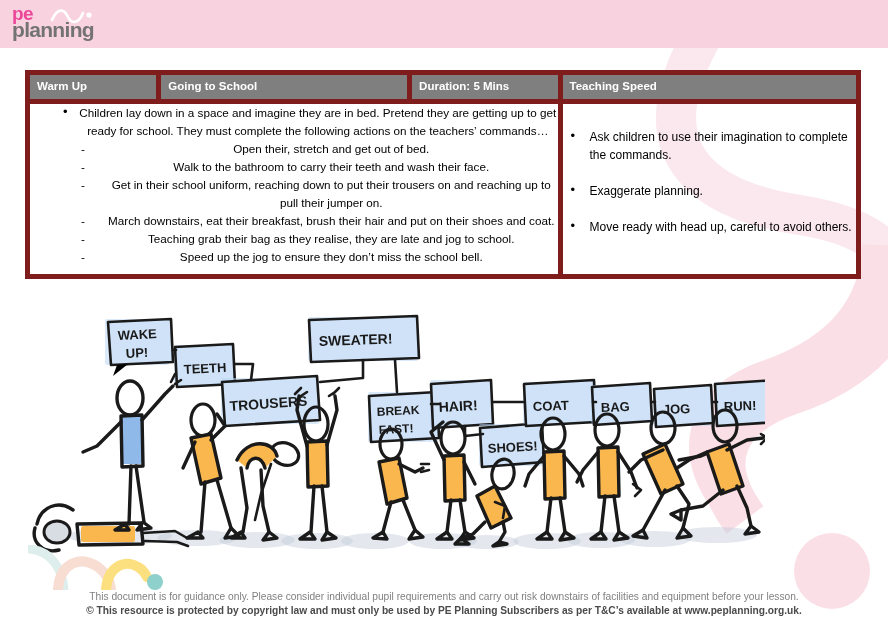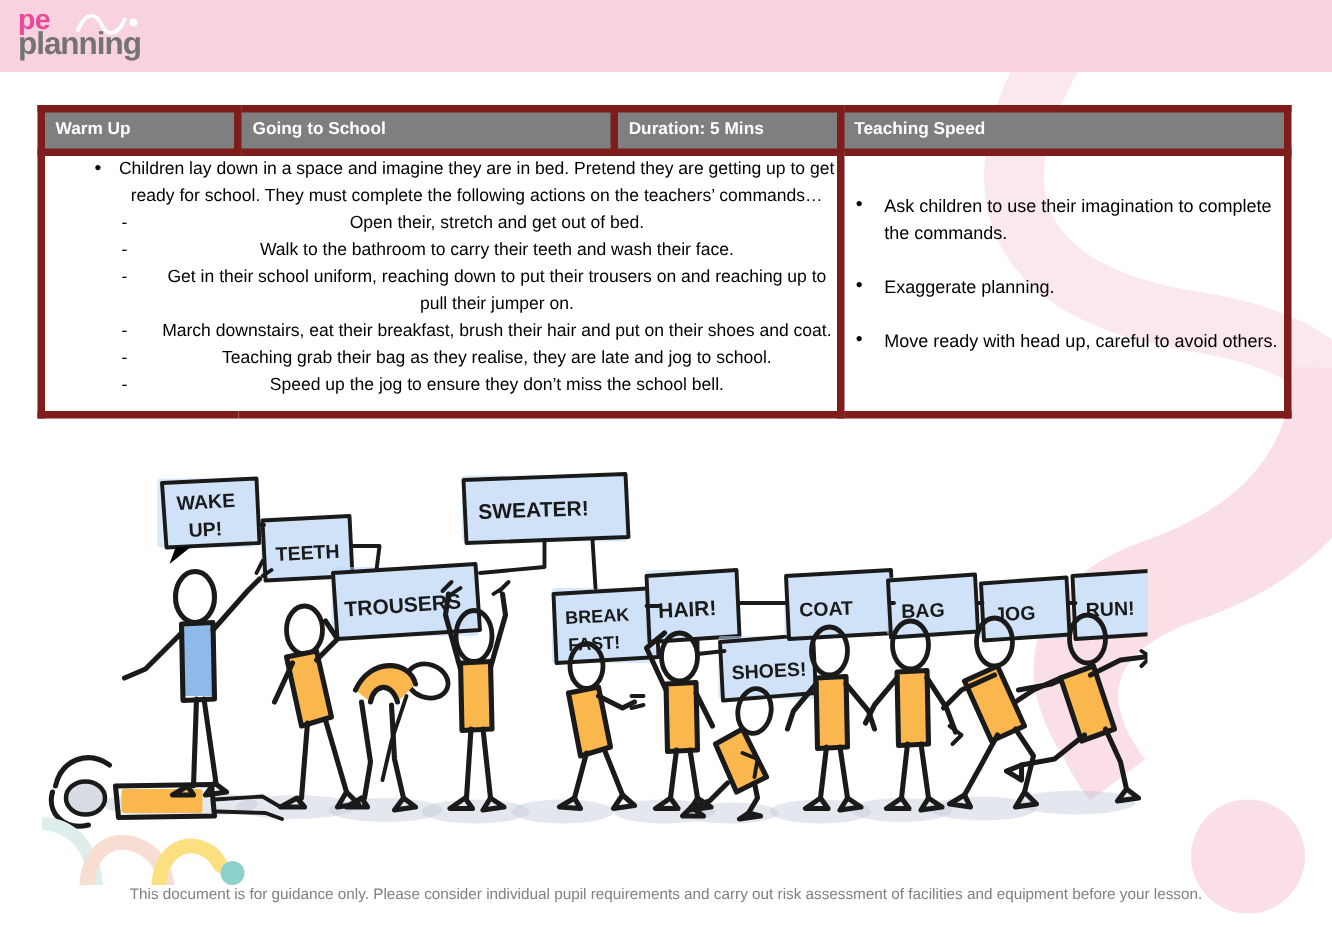--- a/index.html
+++ b/index.html
@@ -442,14 +442,15 @@
 <div class="rainbow">
   <svg width="140" height="45" viewBox="0 0 140 45">
     <path d="M2 4 C 22 6, 34 22, 36 44" fill="none" stroke="#ddeeec" stroke-width="9" stroke-linecap="round"></path>
     <path d="M30 44 C 32 18, 52 10, 70 22 C 78 28, 82 36, 83 44" fill="none" stroke="#f7ddd2" stroke-width="10" stroke-linecap="round"></path>
     <path d="M78 44 C 80 22, 96 14, 110 22 C 114 24, 117 28, 119 32" fill="none" stroke="#fce07f" stroke-width="10" stroke-linecap="round"></path>
     <circle cx="127" cy="37" r="8" fill="#8ed0cb"></circle>
   </svg>
 </div>
 
 <div class="footer">
-  <div class="footer-line1">This document is for guidance only.  Please consider individual pupil requirements and carry out risk assessment of facilities and equipment before your lesson.</div>
+  <div class="footer-line1">This document is for guidance only.  Please consider individual pupil requirements and carry out risk downstairs of facilities and equipment before your lesson.</div>
+  <div class="footer-line2">© This resource is protected by copyright law and must only be used by PE Planning Subscribers as per T&amp;C’s available at www.peplanning.org.uk.</div>
 </div>
 
 </body></html>

